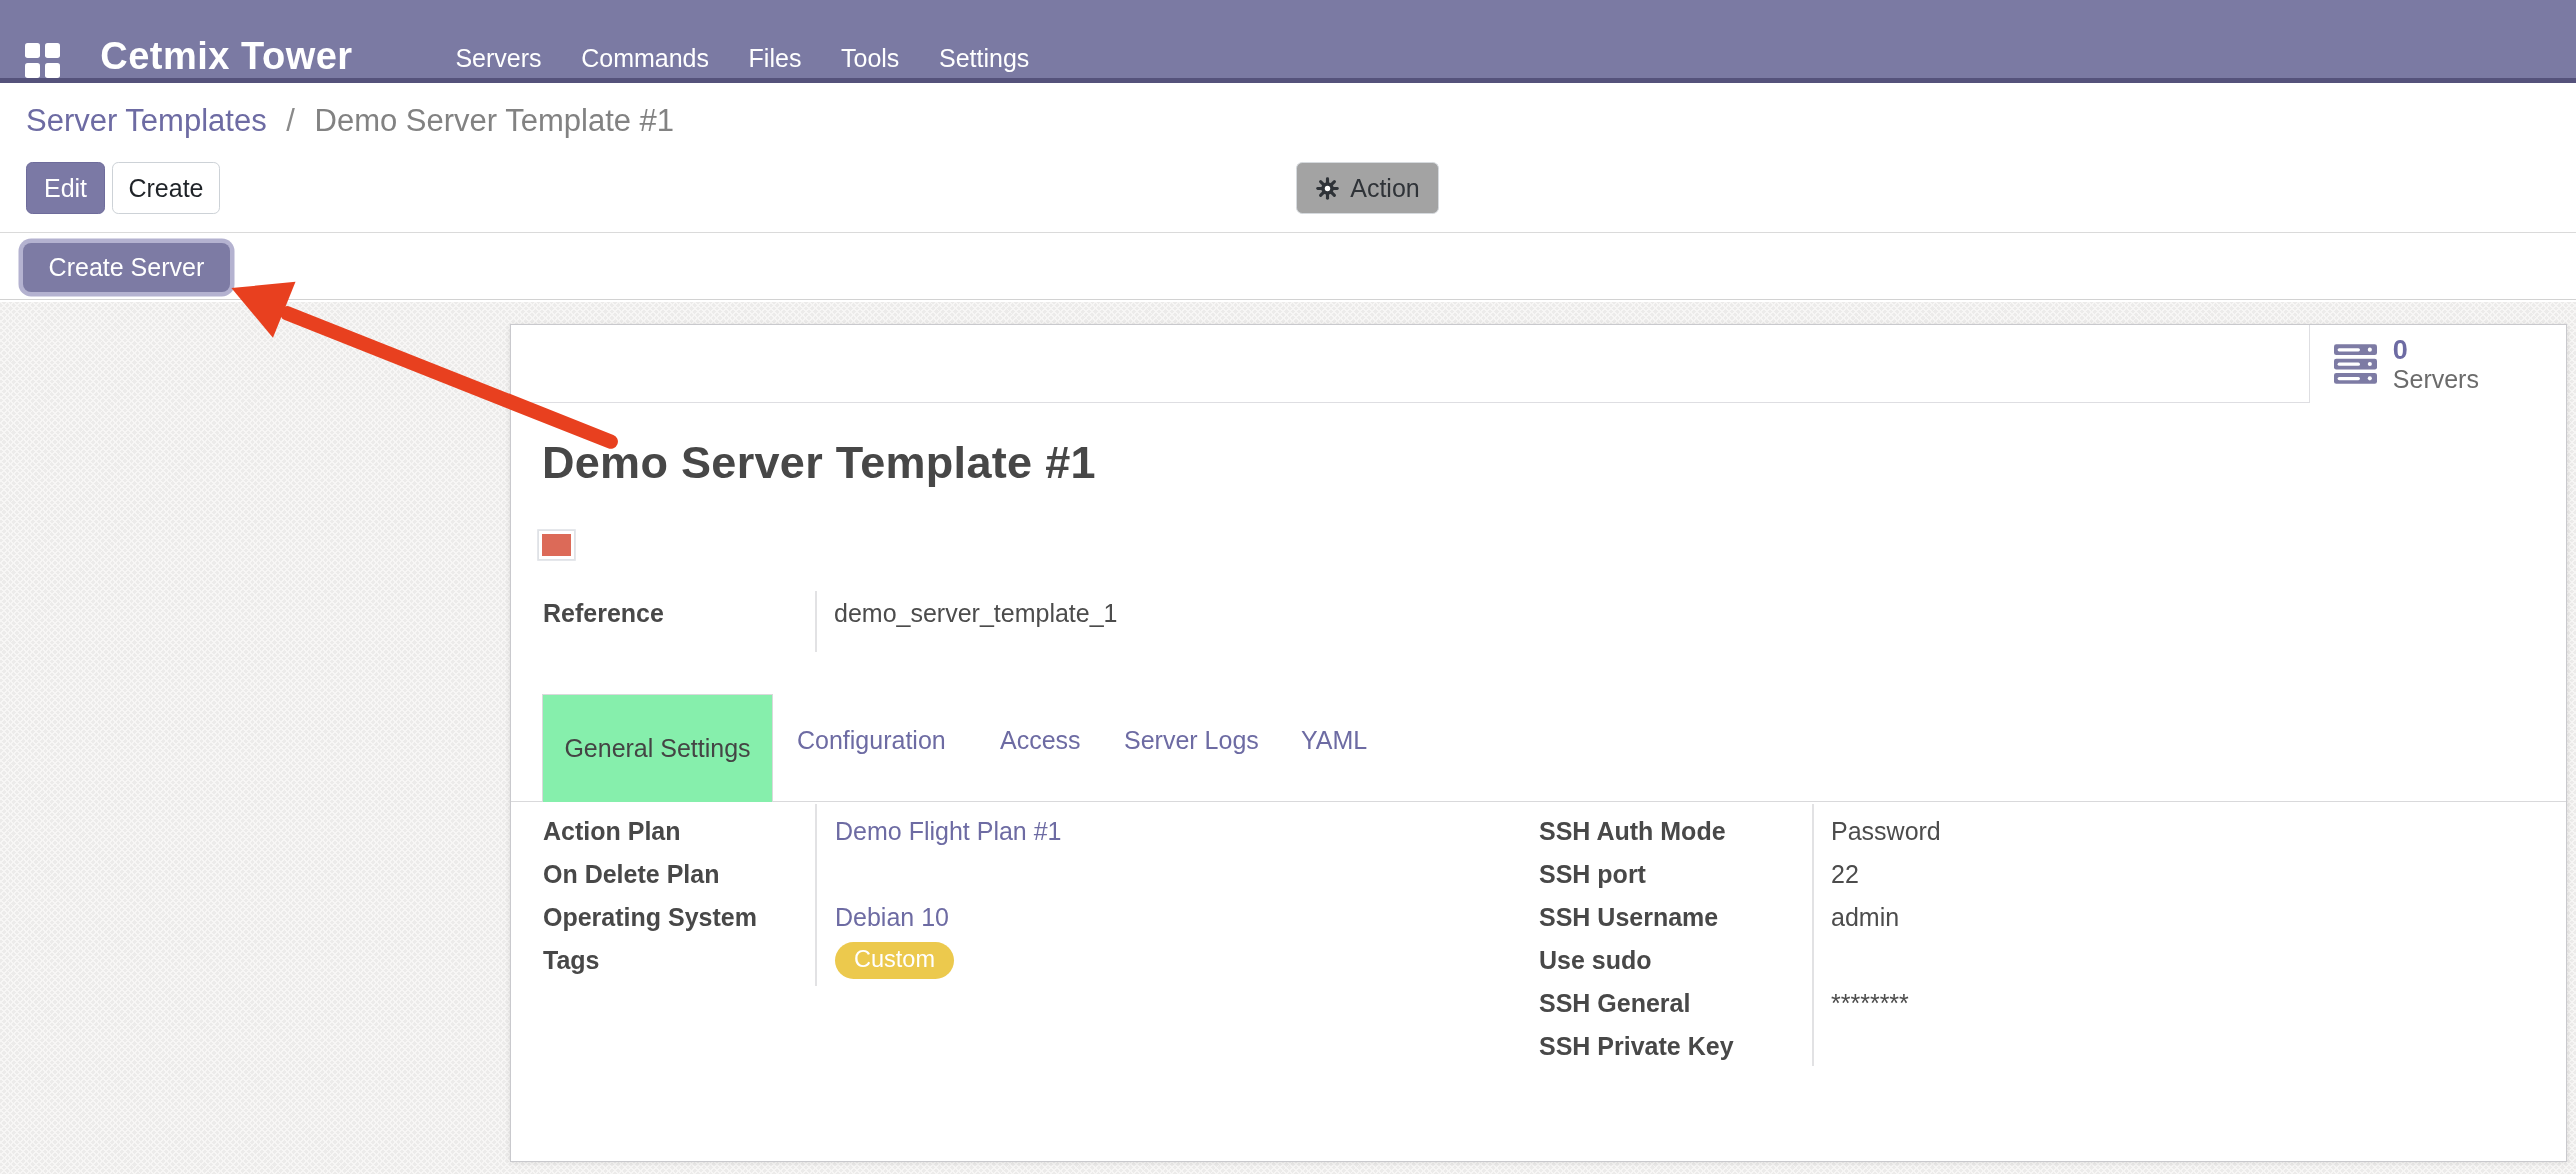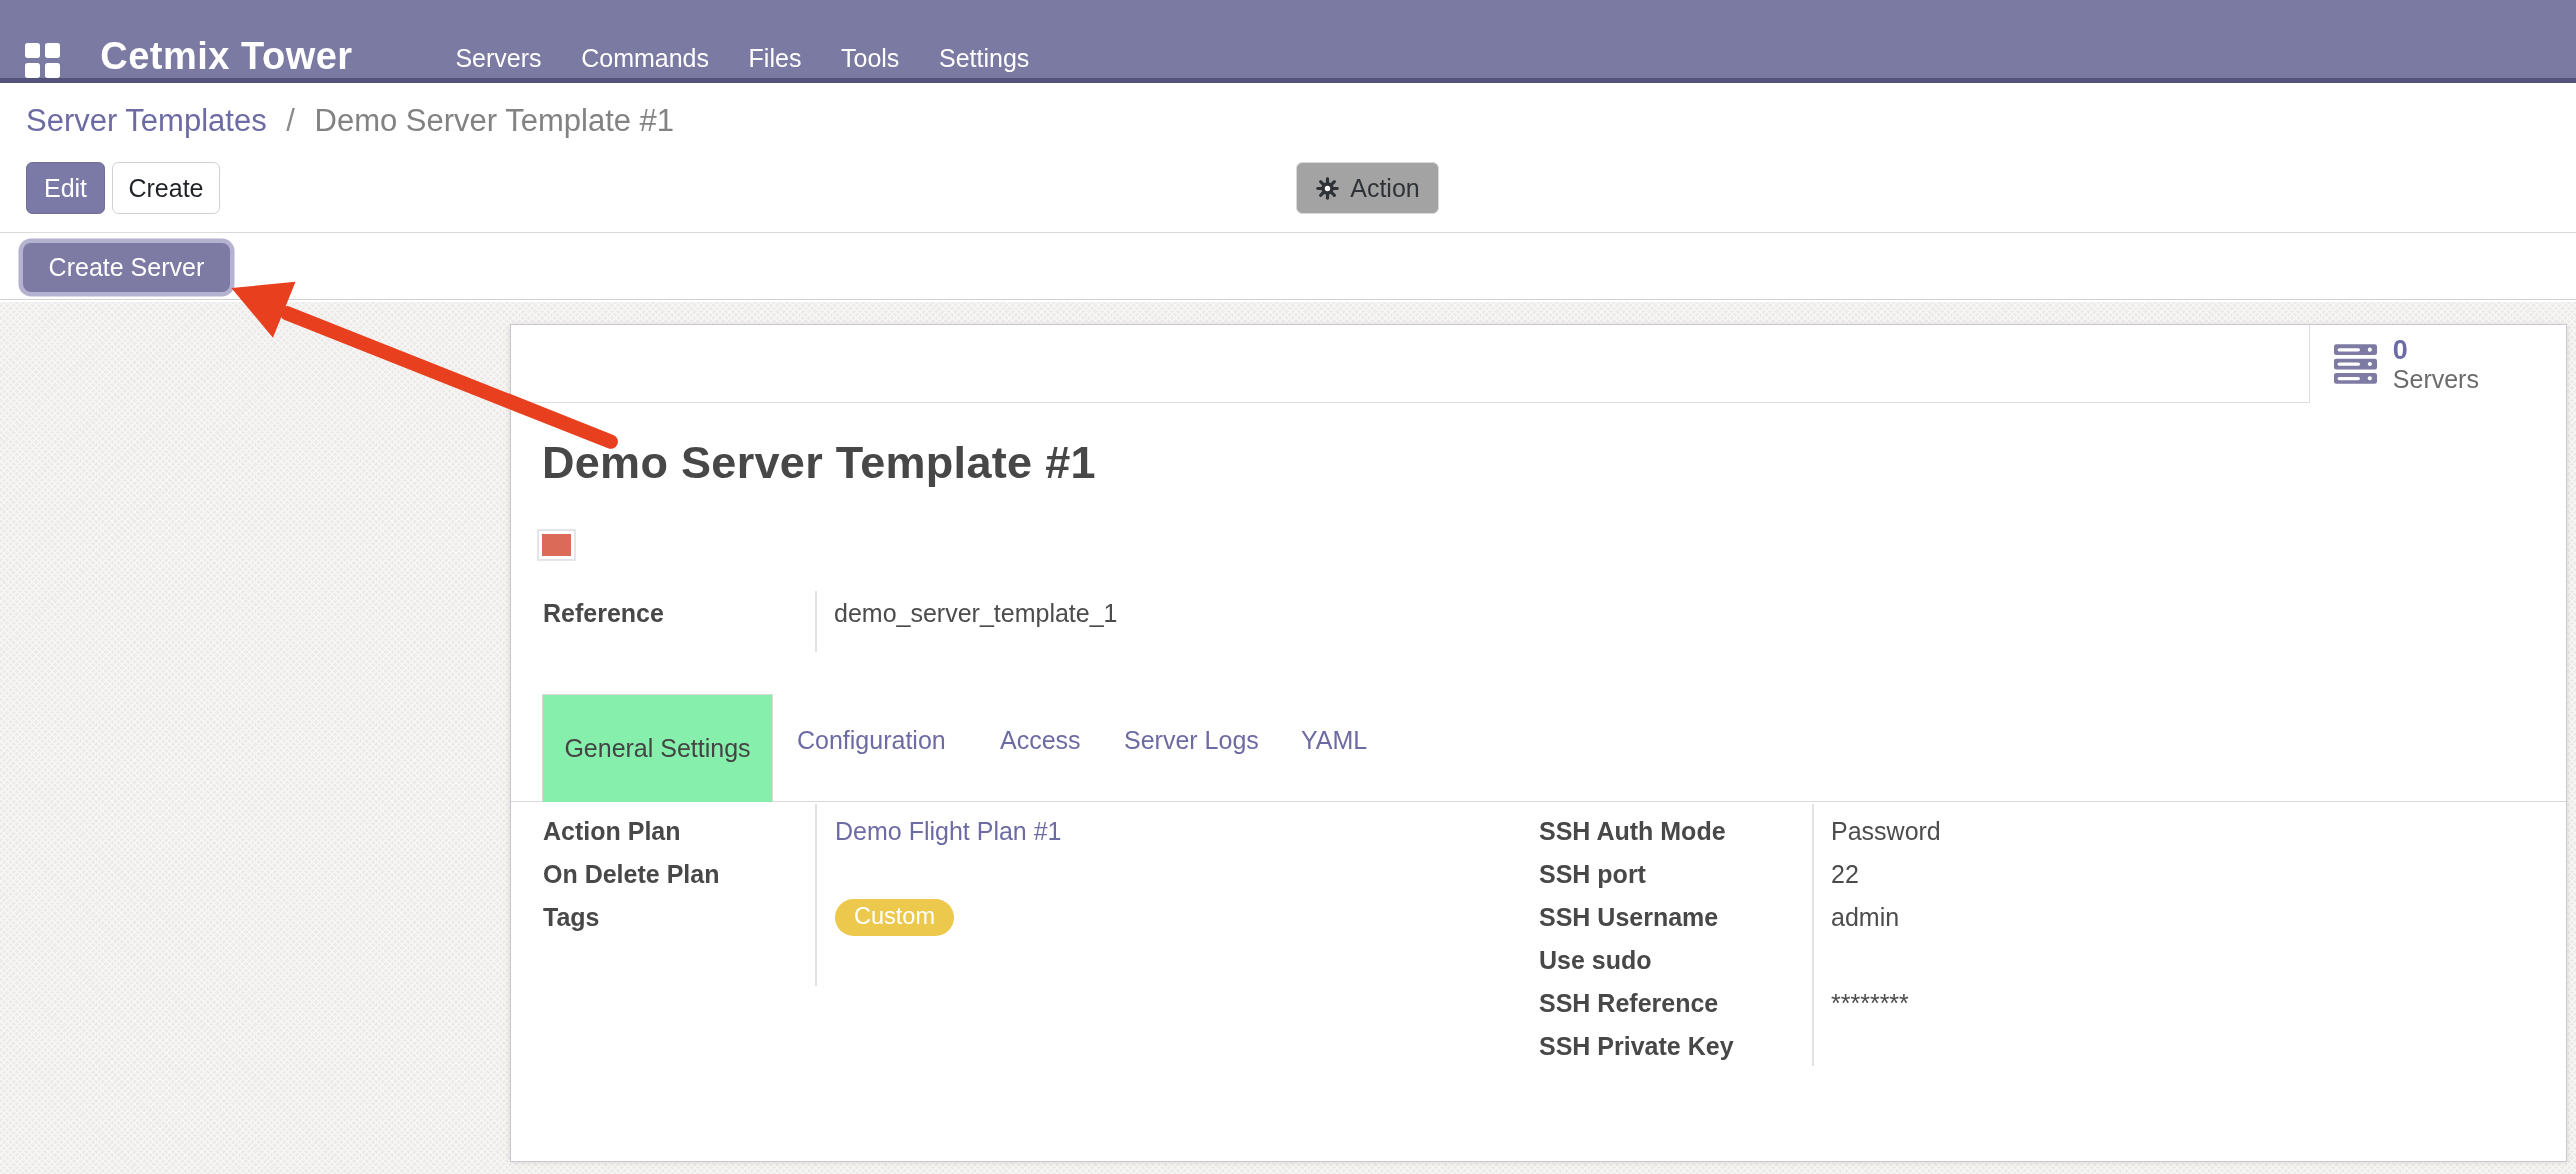--- a/index.html
+++ b/index.html
@@ -195,20 +195,24 @@
       <div class="fgroup fg-left">
         <div class="frow">
           <div class="flabel">Action Plan</div>
           <div class="fvalue link">Demo Flight Plan #1</div>
         </div>
         <div class="frow">
           <div class="flabel">On Delete Plan</div>
           <div class="fvalue"></div>
         </div>
         <div class="frow">
+          <div class="flabel">Operating System</div>
+          <div class="fvalue link">Debian 10</div>
+        </div>
+        <div class="frow">
           <div class="flabel">Tags</div>
           <div class="tag-badge" style="background-color: rgb(236, 201, 77);">Custom</div>
         </div>
       </div>
 
       <div class="fgroup fg-right">
         <div class="frow">
           <div class="flabel">SSH Auth Mode</div>
           <div class="fvalue">Password</div>
         </div>
@@ -218,21 +222,21 @@
         </div>
         <div class="frow">
           <div class="flabel">SSH Username</div>
           <div class="fvalue">admin</div>
         </div>
         <div class="frow">
           <div class="flabel">Use sudo</div>
           <div class="fvalue"></div>
         </div>
         <div class="frow">
-          <div class="flabel">SSH Reference</div>
+          <div class="flabel">SSH General</div>
           <div class="fvalue">********</div>
         </div>
         <div class="frow">
           <div class="flabel">SSH Private Key</div>
           <div class="fvalue"></div>
         </div>
       </div>
 
     </div>
   </div>

